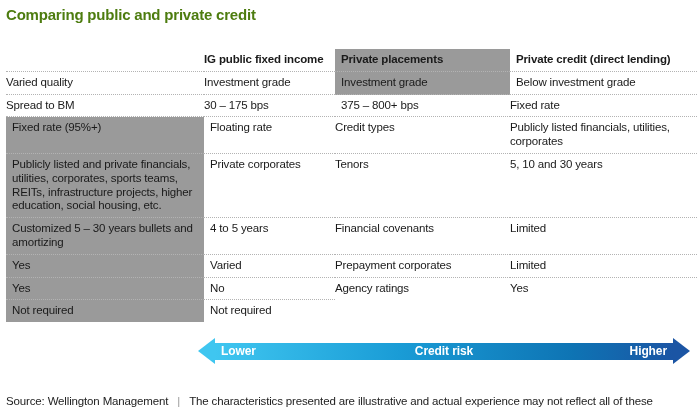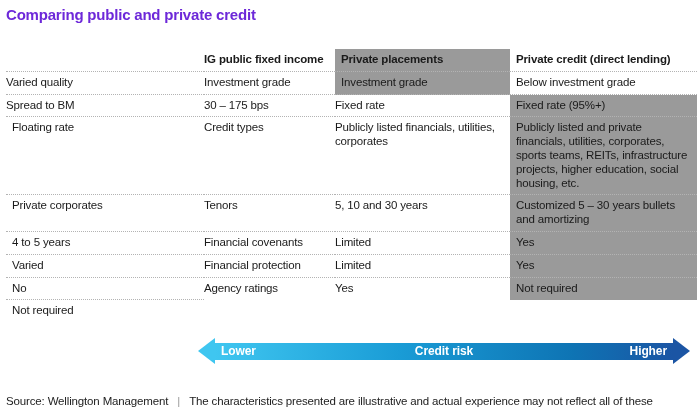--- a/index.html
+++ b/index.html
@@ -7,21 +7,21 @@
   body {
     font-family: "Liberation Sans", sans-serif;
     background: #ffffff;
     color: #1a1a1a;
     overflow: hidden;
     padding: 6px 3px 0 6px;
   }
   .page-title {
     font-size: 15px;
     font-weight: bold;
-    color: #6d28d9;
+    color: #4d7c0f;
     letter-spacing: -0.2px;
     margin-bottom: 26px;
   }
   .cmp-table {
     display: grid;
     grid-template-columns: 198px 131px 175px 1fr;
     width: 691px;
   }
   .cell {
     font-size: 11.5px;
@@ -107,41 +107,42 @@
   <div class="cell hdr hl">Private placements</div>
   <div class="cell hdr col3">Private credit (direct lending)</div>
 
   <div class="cell">Varied quality</div>
   <div class="cell">Investment grade</div>
   <div class="cell hl">Investment grade</div>
   <div class="cell col3">Below investment grade</div>
 
   <div class="cell">Spread to BM</div>
   <div class="cell">30 – 175 bps</div>
+  <div class="cell col3">375 – 800+ bps</div>
 
   <div class="cell">Fixed rate</div>
   <div class="cell hl">Fixed rate (95%+)</div>
   <div class="cell col3">Floating rate</div>
 
   <div class="cell">Credit types</div>
   <div class="cell">Publicly listed financials, utilities, corporates</div>
   <div class="cell hl">Publicly listed and private financials, utilities, corporates, sports teams, REITs, infrastructure projects, higher education, social housing, etc.</div>
   <div class="cell col3">Private corporates</div>
 
   <div class="cell">Tenors</div>
   <div class="cell">5, 10 and 30 years</div>
   <div class="cell hl">Customized 5 – 30 years bullets and amortizing</div>
   <div class="cell col3">4 to 5 years</div>
 
   <div class="cell">Financial covenants</div>
   <div class="cell">Limited</div>
   <div class="cell hl">Yes</div>
   <div class="cell col3">Varied</div>
 
-  <div class="cell">Financial protection</div>
+  <div class="cell">Prepayment corporates</div>
   <div class="cell">Limited</div>
   <div class="cell hl">Yes</div>
   <div class="cell col3">No</div>
 
   <div class="cell noborder">Agency ratings</div>
   <div class="cell noborder">Yes</div>
   <div class="cell hl noborder">Not required</div>
   <div class="cell col3 noborder">Not required</div>
 </div>
 

